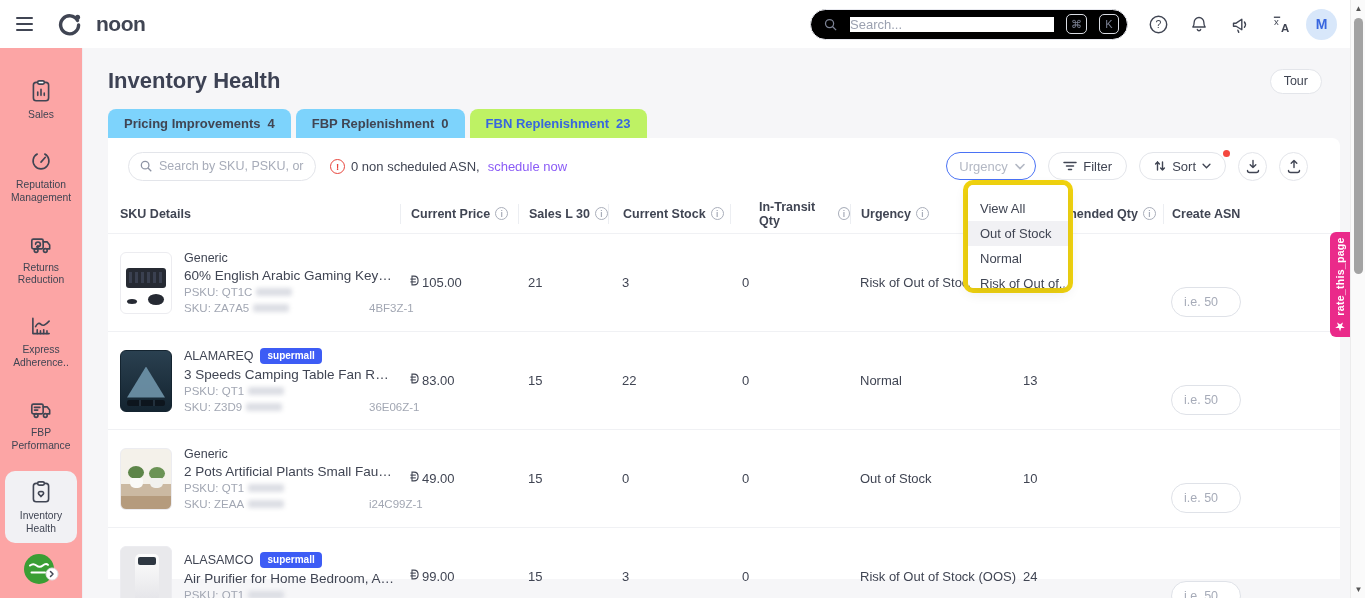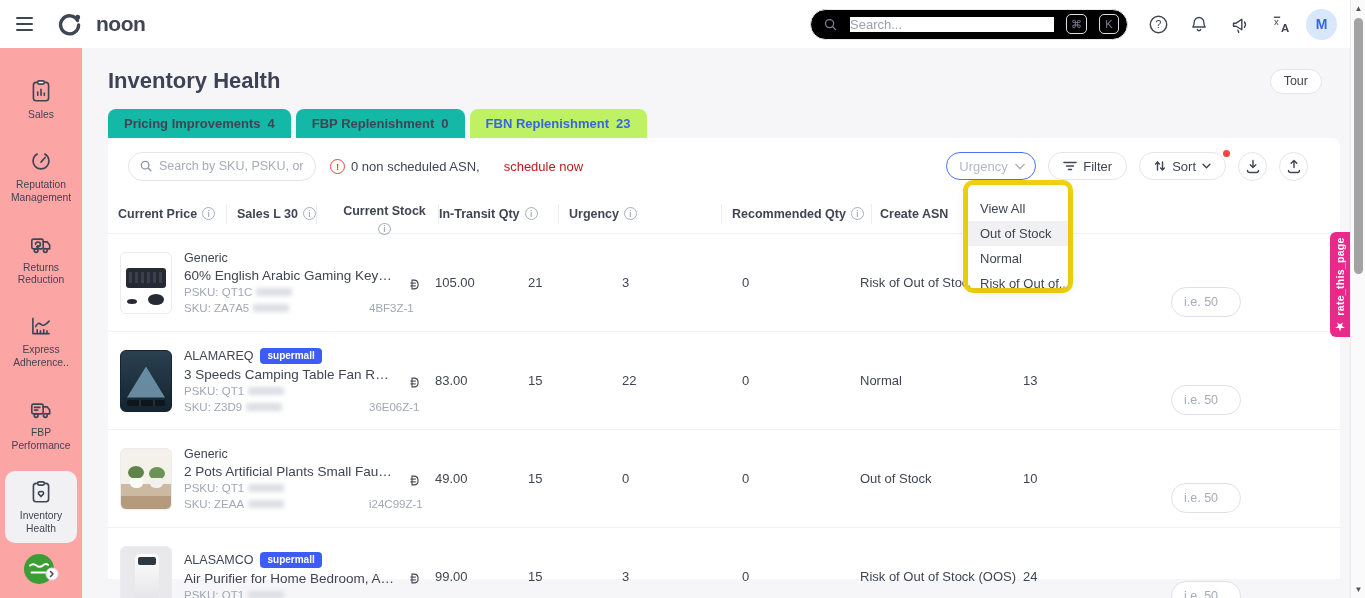--- a/index.html
+++ b/index.html
@@ -27,59 +27,59 @@
   .side-item.active { background:#f1f1f4; }
   .slabel { font-size:10.3px; line-height:1.25; text-align:center; color:#404553; }
   .flag-wrap { position:absolute; bottom:12px; left:50%; transform:translateX(-50%); cursor:pointer; }
 
   .main { flex:1; padding:20px 25px 0 25px; position:relative; }
   .title-row { display:flex; align-items:center; }
   .page-title { font-size:22px; font-weight:700; color:#3d4254; }
   .tour-btn { margin-left:auto; margin-right:18px; height:25px; padding:0 13px; background:#fff; border:1px solid #e3e5ea; border-radius:13px; font-size:12.5px; color:#404553; cursor:pointer; font-family:inherit; }
 
   .tabs { display:flex; gap:5px; margin-top:15px; }
-  .tab { height:29px; padding:0 16px; display:flex; align-items:center; gap:7px; font-size:13px; font-weight:600; background:#14b8a6; border-radius:8px 8px 0 0; color:#404553; cursor:pointer; }
+  .tab { height:29px; padding:0 16px; display:flex; align-items:center; gap:7px; font-size:13px; font-weight:600; background:#7dd3fc; border-radius:8px 8px 0 0; color:#404553; cursor:pointer; }
   .tab.active { background:#bef264; color:#3866df; }
 
   .panel { background:#fff; width:1232px; height:441px; border-radius:0 8px 0 0; position:relative; }
 
   
   .toolbar { height:56px; display:flex; align-items:center; padding:0 32px 0 20px; }
   .tb-search { width:188px; height:29px; border:1px solid #e3e5ea; border-radius:15px; display:flex; align-items:center; gap:6px; padding:0 10px; }
   .tb-search input { border:none; outline:none; width:100%; font-size:12.5px; font-family:inherit; color:#404553; }
   .tb-search input::placeholder { color:#a7acb9; }
   .notice { display:flex; align-items:center; gap:6px; margin-left:14px; font-size:13px; }
   .notice-icon { width:15px; height:15px; border:1.4px solid #e8453c; border-radius:50%; color:#e8453c; font-size:9.5px; font-weight:700; display:flex; align-items:center; justify-content:center; }
-  .notice-link { color:#b91c1c; cursor:pointer; margin-left:18px; }
+  .notice-link { color:#8b5cf6; cursor:pointer; margin-left:2px; }
   .tb-right { margin-left:auto; display:flex; align-items:center; gap:12px; }
   .urgency-select { width:90px; height:28px; border:1.5px solid #4a72f5; border-radius:15px; background:#fff; display:flex; align-items:center; justify-content:space-between; padding:0 10px 0 12px; font-size:13px; color:#b3b8c4; cursor:pointer; }
   .pill-btn { height:28px; border:1px solid #e3e5ea; border-radius:15px; background:#fff; display:flex; align-items:center; gap:6px; padding:0 14px; font-size:13px; font-weight:500; color:#404553; cursor:pointer; font-family:inherit; position:relative; }
   .pill-btn .dot { position:absolute; top:-3px; right:-5px; width:7px; height:7px; background:#f4473e; border-radius:50%; }
   .round-btn { width:29px; height:29px; border:1px solid #e3e5ea; border-radius:50%; background:#fff; display:flex; align-items:center; justify-content:center; cursor:pointer; }
 
   
   .thead { height:40px; display:flex; align-items:center; border-bottom:1px solid #f0f1f4; }
   .th { font-size:12.5px; font-weight:700; display:flex; align-items:center; gap:5px; height:20px; }
   .th + .th { border-left:1px solid #eceef2; }
   .info { width:13px; height:13px; border:1px solid #a9aeba; border-radius:50%; color:#a9aeba; font-size:8.5px; display:inline-flex; align-items:center; justify-content:center; font-style:normal; }
   .trow { height:98px; display:flex; align-items:center; border-bottom:1px solid #f0f1f4; font-size:13px; }
   .cell { padding-left:10px; white-space:nowrap; }
   .c-sku { width:292px; padding-left:12px; display:flex; gap:12px; align-items:center; }
-  .c-price { width:118px; display:flex; align-items:flex-end; gap:16px; }
+  .c-price { width:118px; display:flex; align-items:flex-start; gap:3px; }
   .c-sales { width:90px; }
   .c-stock { width:122px; padding-left:14px; }
   .c-transit { width:120px; padding-left:12px; }
   .c-urgency { width:163px; overflow:visible; }
   .c-rec { width:150px; }
   .c-asn { width:177px; padding-left:8px;margin-top:38px; }
   .h-sku { width:292px; padding-left:12px; }
   .h-price { width:118px; padding-left:10px; }
   .h-sales { width:90px; padding-left:10px; }
-  .h-stock { width:122px; padding-left:14px;flex-direction:column; }
-  .h-transit { width:120px; padding-left:0; }
+  .h-stock { width:122px; padding-left:14px; }
+  .h-transit { width:120px; padding-left:28px; }
   .h-urgency { width:163px; padding-left:10px; }
   .h-rec { width:150px; padding-left:10px; }
   .h-asn { width:177px; padding-left:8px; }
 
   .sku-info { display:flex; flex-direction:column; gap:3px; min-width:0; }
   .brand-line { display:flex; align-items:center; gap:7px; font-size:12.5px; }
   .badge { background:#3d5cf5; color:#fff; font-size:10px; font-weight:700; padding:2px 7px 3px; border-radius:4px; }
   .ptitle { font-size:13.5px; color:#404553; width:212px; overflow:hidden; text-overflow:ellipsis; }
   .gray-line { font-size:11.5px; color:#a2a7b3; display:flex; align-items:center; position:relative; height:13px; }
   .redact { display:inline-block; width:36px; height:8px; margin-left:4px; border-radius:2px; background:#dcdee4; filter:blur(2px); }
@@ -335,20 +335,23 @@
           <button class="round-btn">
             <svg width="14" height="15" viewBox="0 0 14 15" fill="none" stroke="#404553" stroke-width="1.4" stroke-linecap="round" stroke-linejoin="round">
                 <path d="M7 8.5v-7M4.2 4.2 7 1.4l2.8 2.8"></path>
                 <path d="M1.5 11.5c0 1.4 1 2 2.2 2h6.6c1.2 0 2.2-.6 2.2-2"></path>
               </svg>
           </button>
         </div>
       </div>
 
       <div class="thead">
+        <div class="th h-sku">
+            <span>SKU Details</span>
+          </div>
         <div class="th h-price">
             <span>Current Price</span>
             <i class="info">i</i>
           </div>
         <div class="th h-sales">
             <span>Sales L 30</span>
             <i class="info">i</i>
           </div>
         <div class="th h-stock">
             <span>Current Stock</span>

